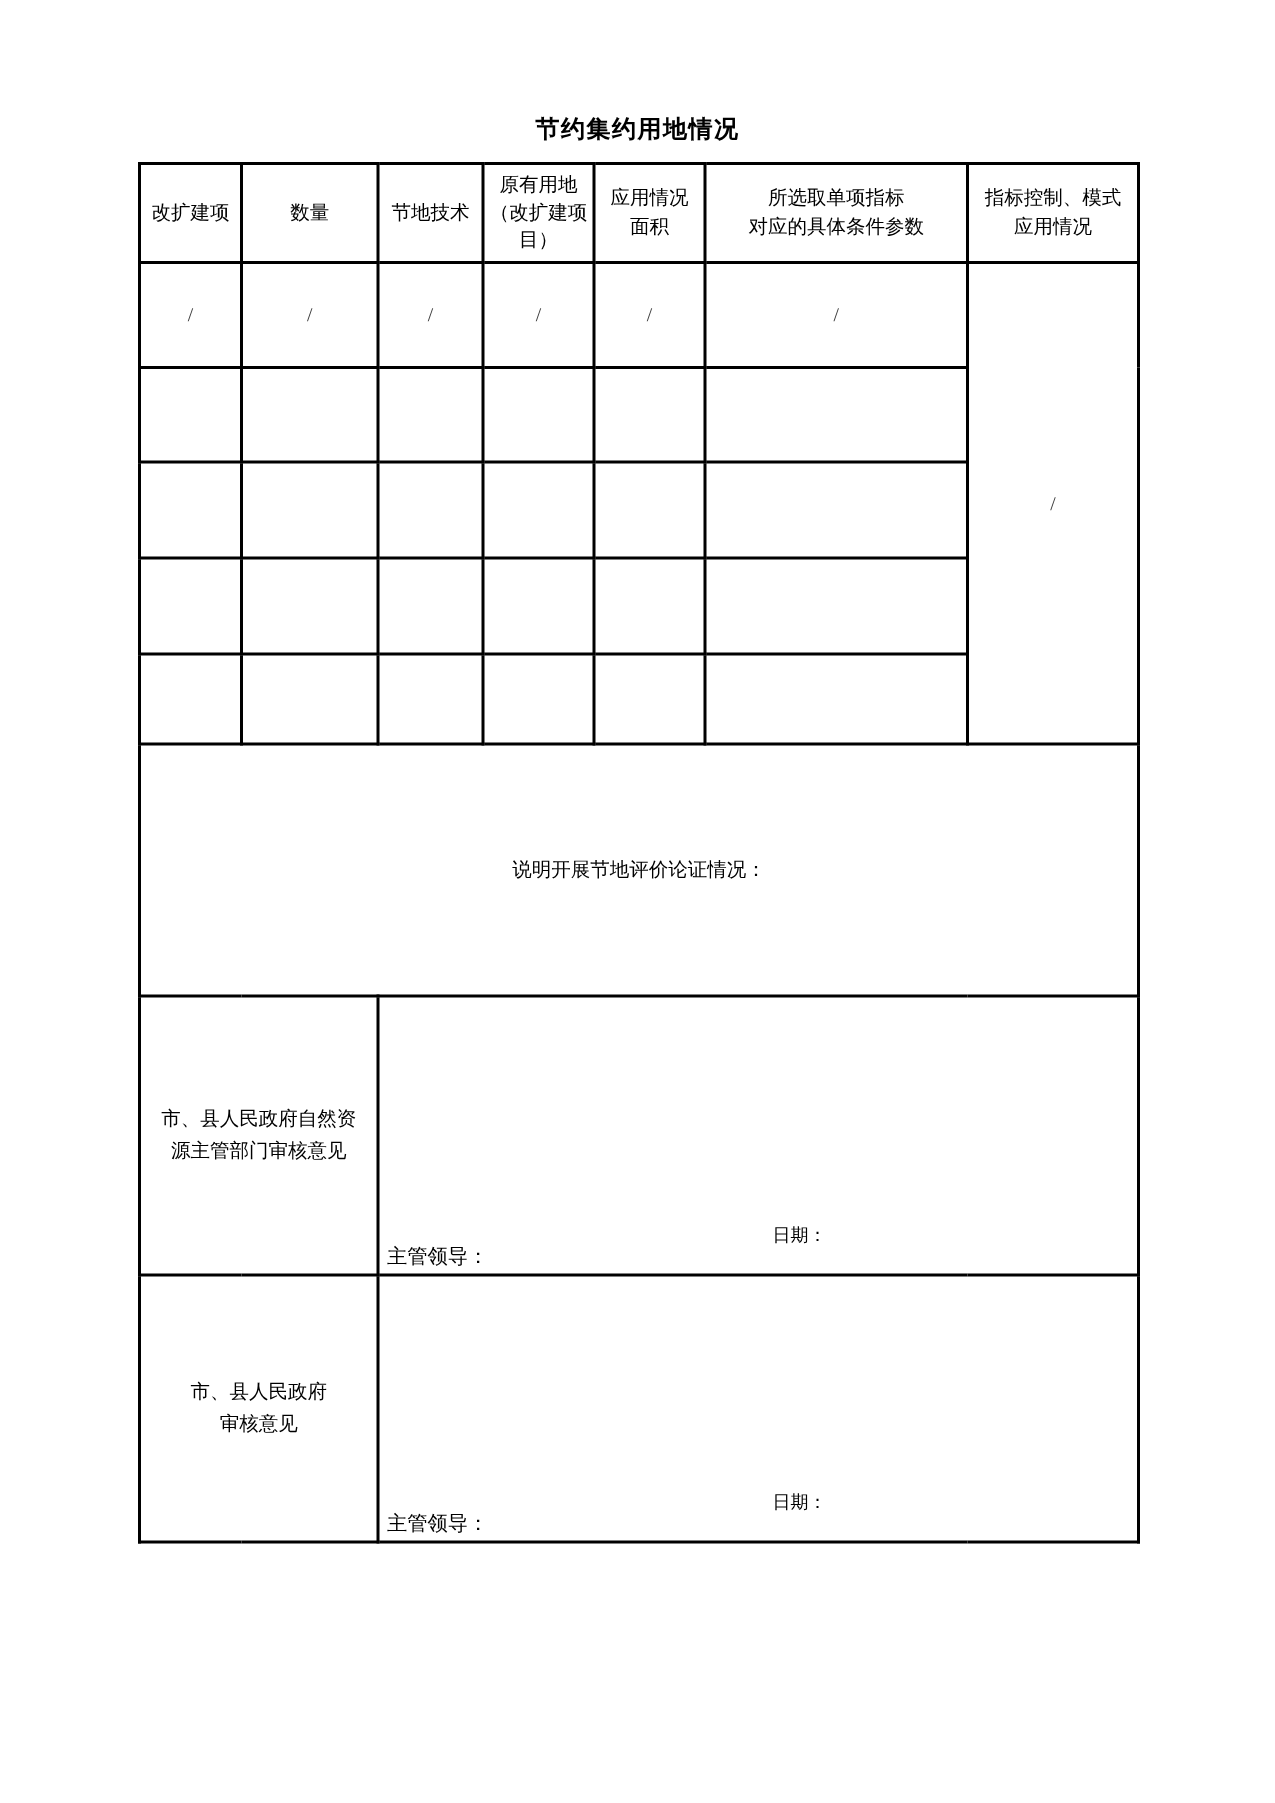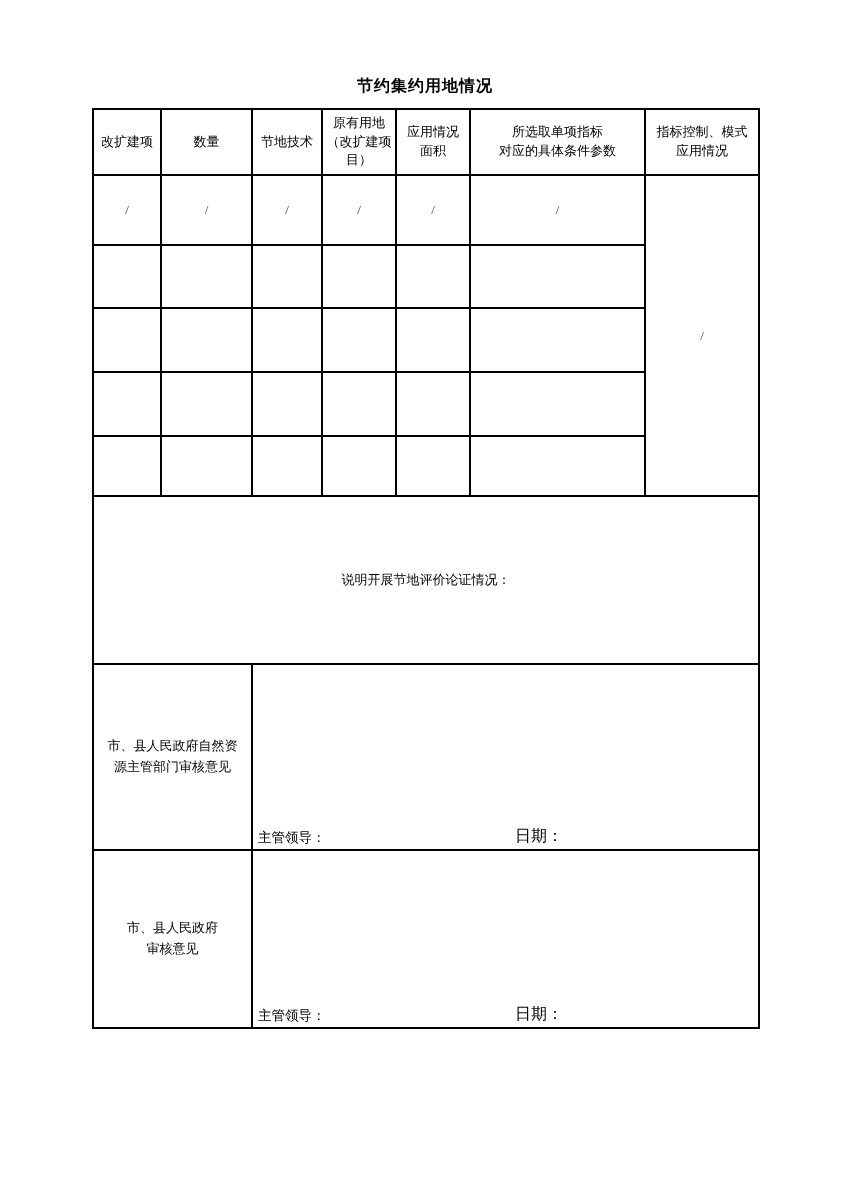--- a/index.html
+++ b/index.html
@@ -68,22 +68,22 @@
   }
   .sig-leader {
     position: absolute;
     left: 5px;
     bottom: 2px;
     font-size: 13.5px;
   }
   .sig-date {
     position: absolute;
     left: 262px;
-    bottom: 2px;
-    font-size: 16px;
+    bottom: 17px;
+    font-size: 12px;
   }
 </style>
 </head>
 <body>
 
 <h1 class="page-title">节约集约用地情况</h1>
 
 <table class="form">
   <colgroup>
     <col style="width:68px">

